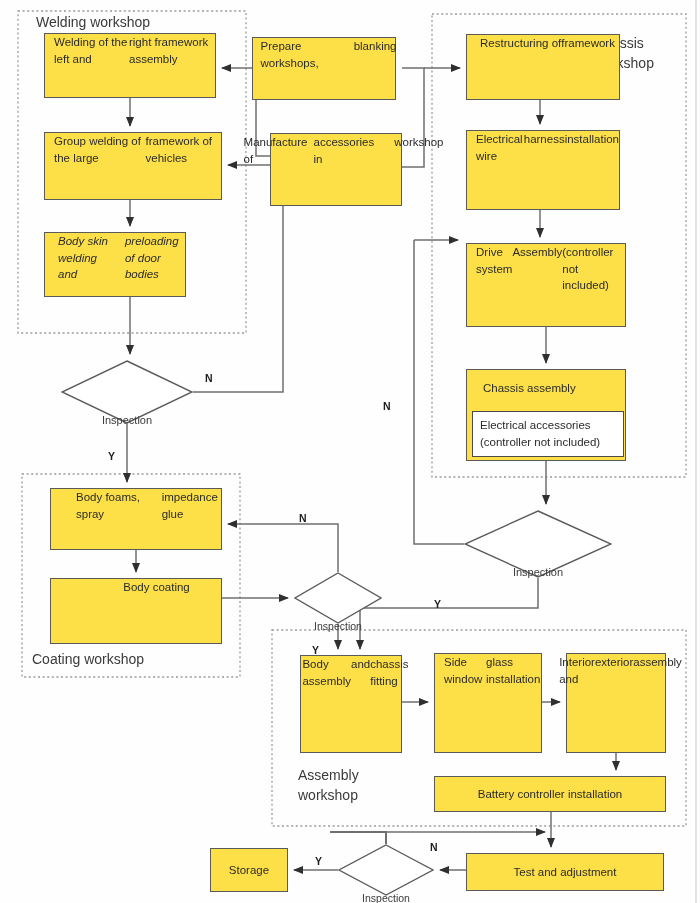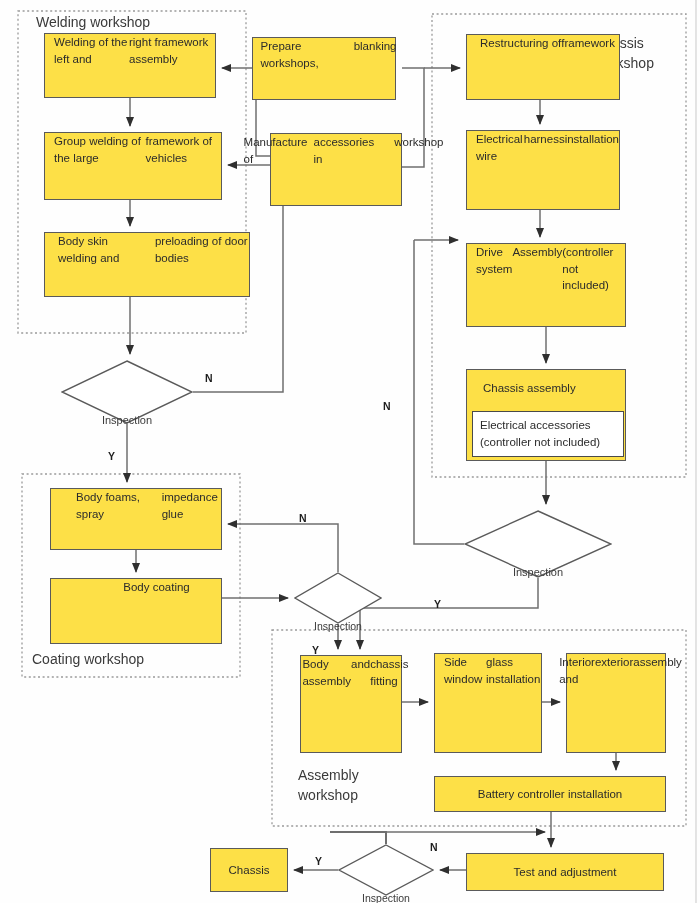--- a/index.html
+++ b/index.html
@@ -116,21 +116,21 @@
   <div class="node pad-l" style="left:44px;  top:33px;  width:172px; height:65px;">
     <span class="ln">Welding of the left and</span>
     <span class="ln">right framework assembly</span>
   </div>
 
   <div class="node pad-l" style="left:44px;  top:132px; width:178px; height:68px;">
     <span class="ln">Group welding of the large</span>
     <span class="ln">framework of vehicles</span>
   </div>
 
-  <div class="node pad-l" style="left:44px;  top:232px; width:206px; height:65px;">
+  <div class="node pad-l" style="left:44px;  top:232px; width:142px; height:65px;font-style:italic;">
     <span class="ln" style="padding-left:4px;">Body skin welding and</span>
     <span class="ln" style="padding-left:14px;">preloading of door bodies</span>
   </div>
 
   <div class="node pad-l" style="left:252px; top:37px;  width:144px; height:63px;gap:35px;">
     <span class="ln">Prepare workshops,</span>
     <span class="ln">blanking</span>
   </div>
 
   <div class="node pad-l" style="left:270px; top:133px; width:132px; height:73px;">
@@ -193,21 +193,21 @@
 
   <div class="node ctr" style="left:434px; top:776px; width:232px; height:36px;justify-content:center;">
     <span class="ln">Battery controller installation</span>
   </div>
 
   <div class="node ctr" style="left:466px; top:853px; width:198px; height:38px;">
     <span class="ln">Test and adjustment</span>
   </div>
 
   <div class="node ctr" style="left:210px; top:848px; width:78px; height:44px;">
-    <span class="ln">Chassis</span>
+    <span class="ln">Storage</span>
   </div>
 
   <svg class="dia" xmlns="http://www.w3.org/2000/svg" style="position:absolute;left:61px;top:360px;width:132px;height:64px;">
     <polygon points="66,1 131,32 66,63 1,32" fill="#fff" stroke="#5a5a5a" stroke-width="1.4"></polygon>
   </svg>
   <div class="dialabel" style="left:127px; top:392px;">Inspection</div>
 
   <svg class="dia" xmlns="http://www.w3.org/2000/svg" style="position:absolute;left:464px;top:510px;width:148px;height:68px;">
     <polygon points="74,1 147,34 74,67 1,34" fill="#fff" stroke="#5a5a5a" stroke-width="1.4"></polygon>
   </svg>

